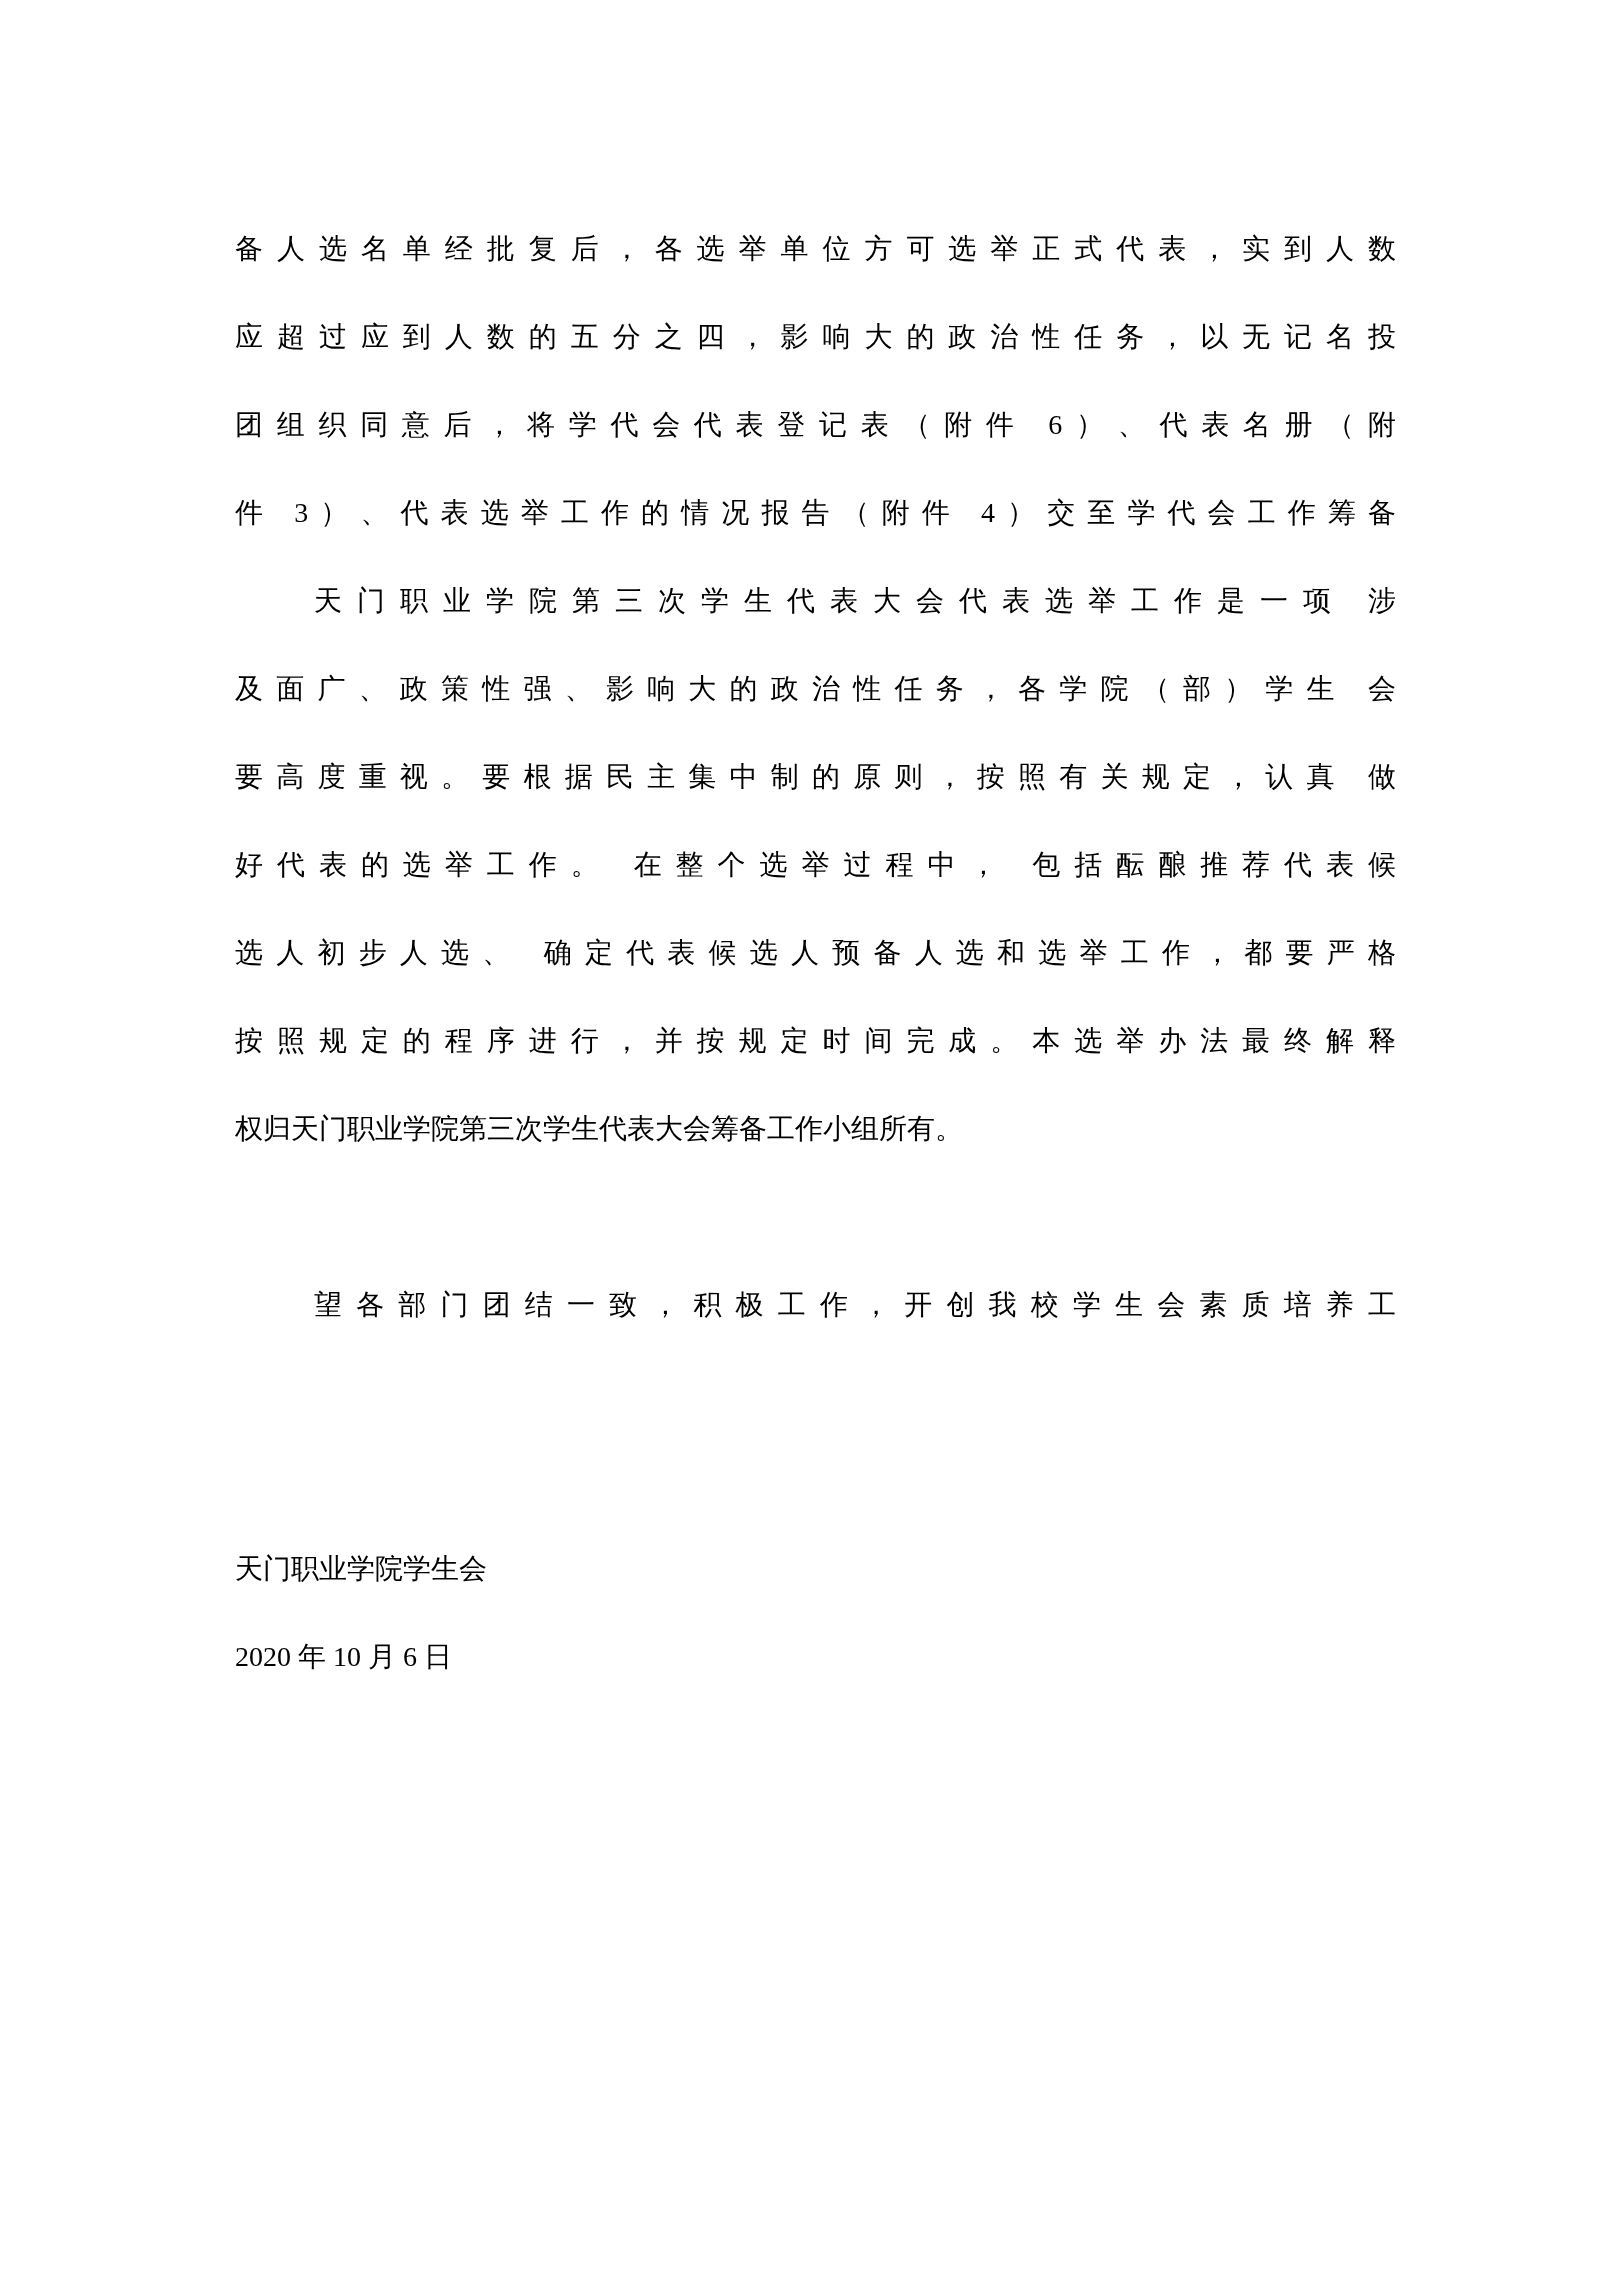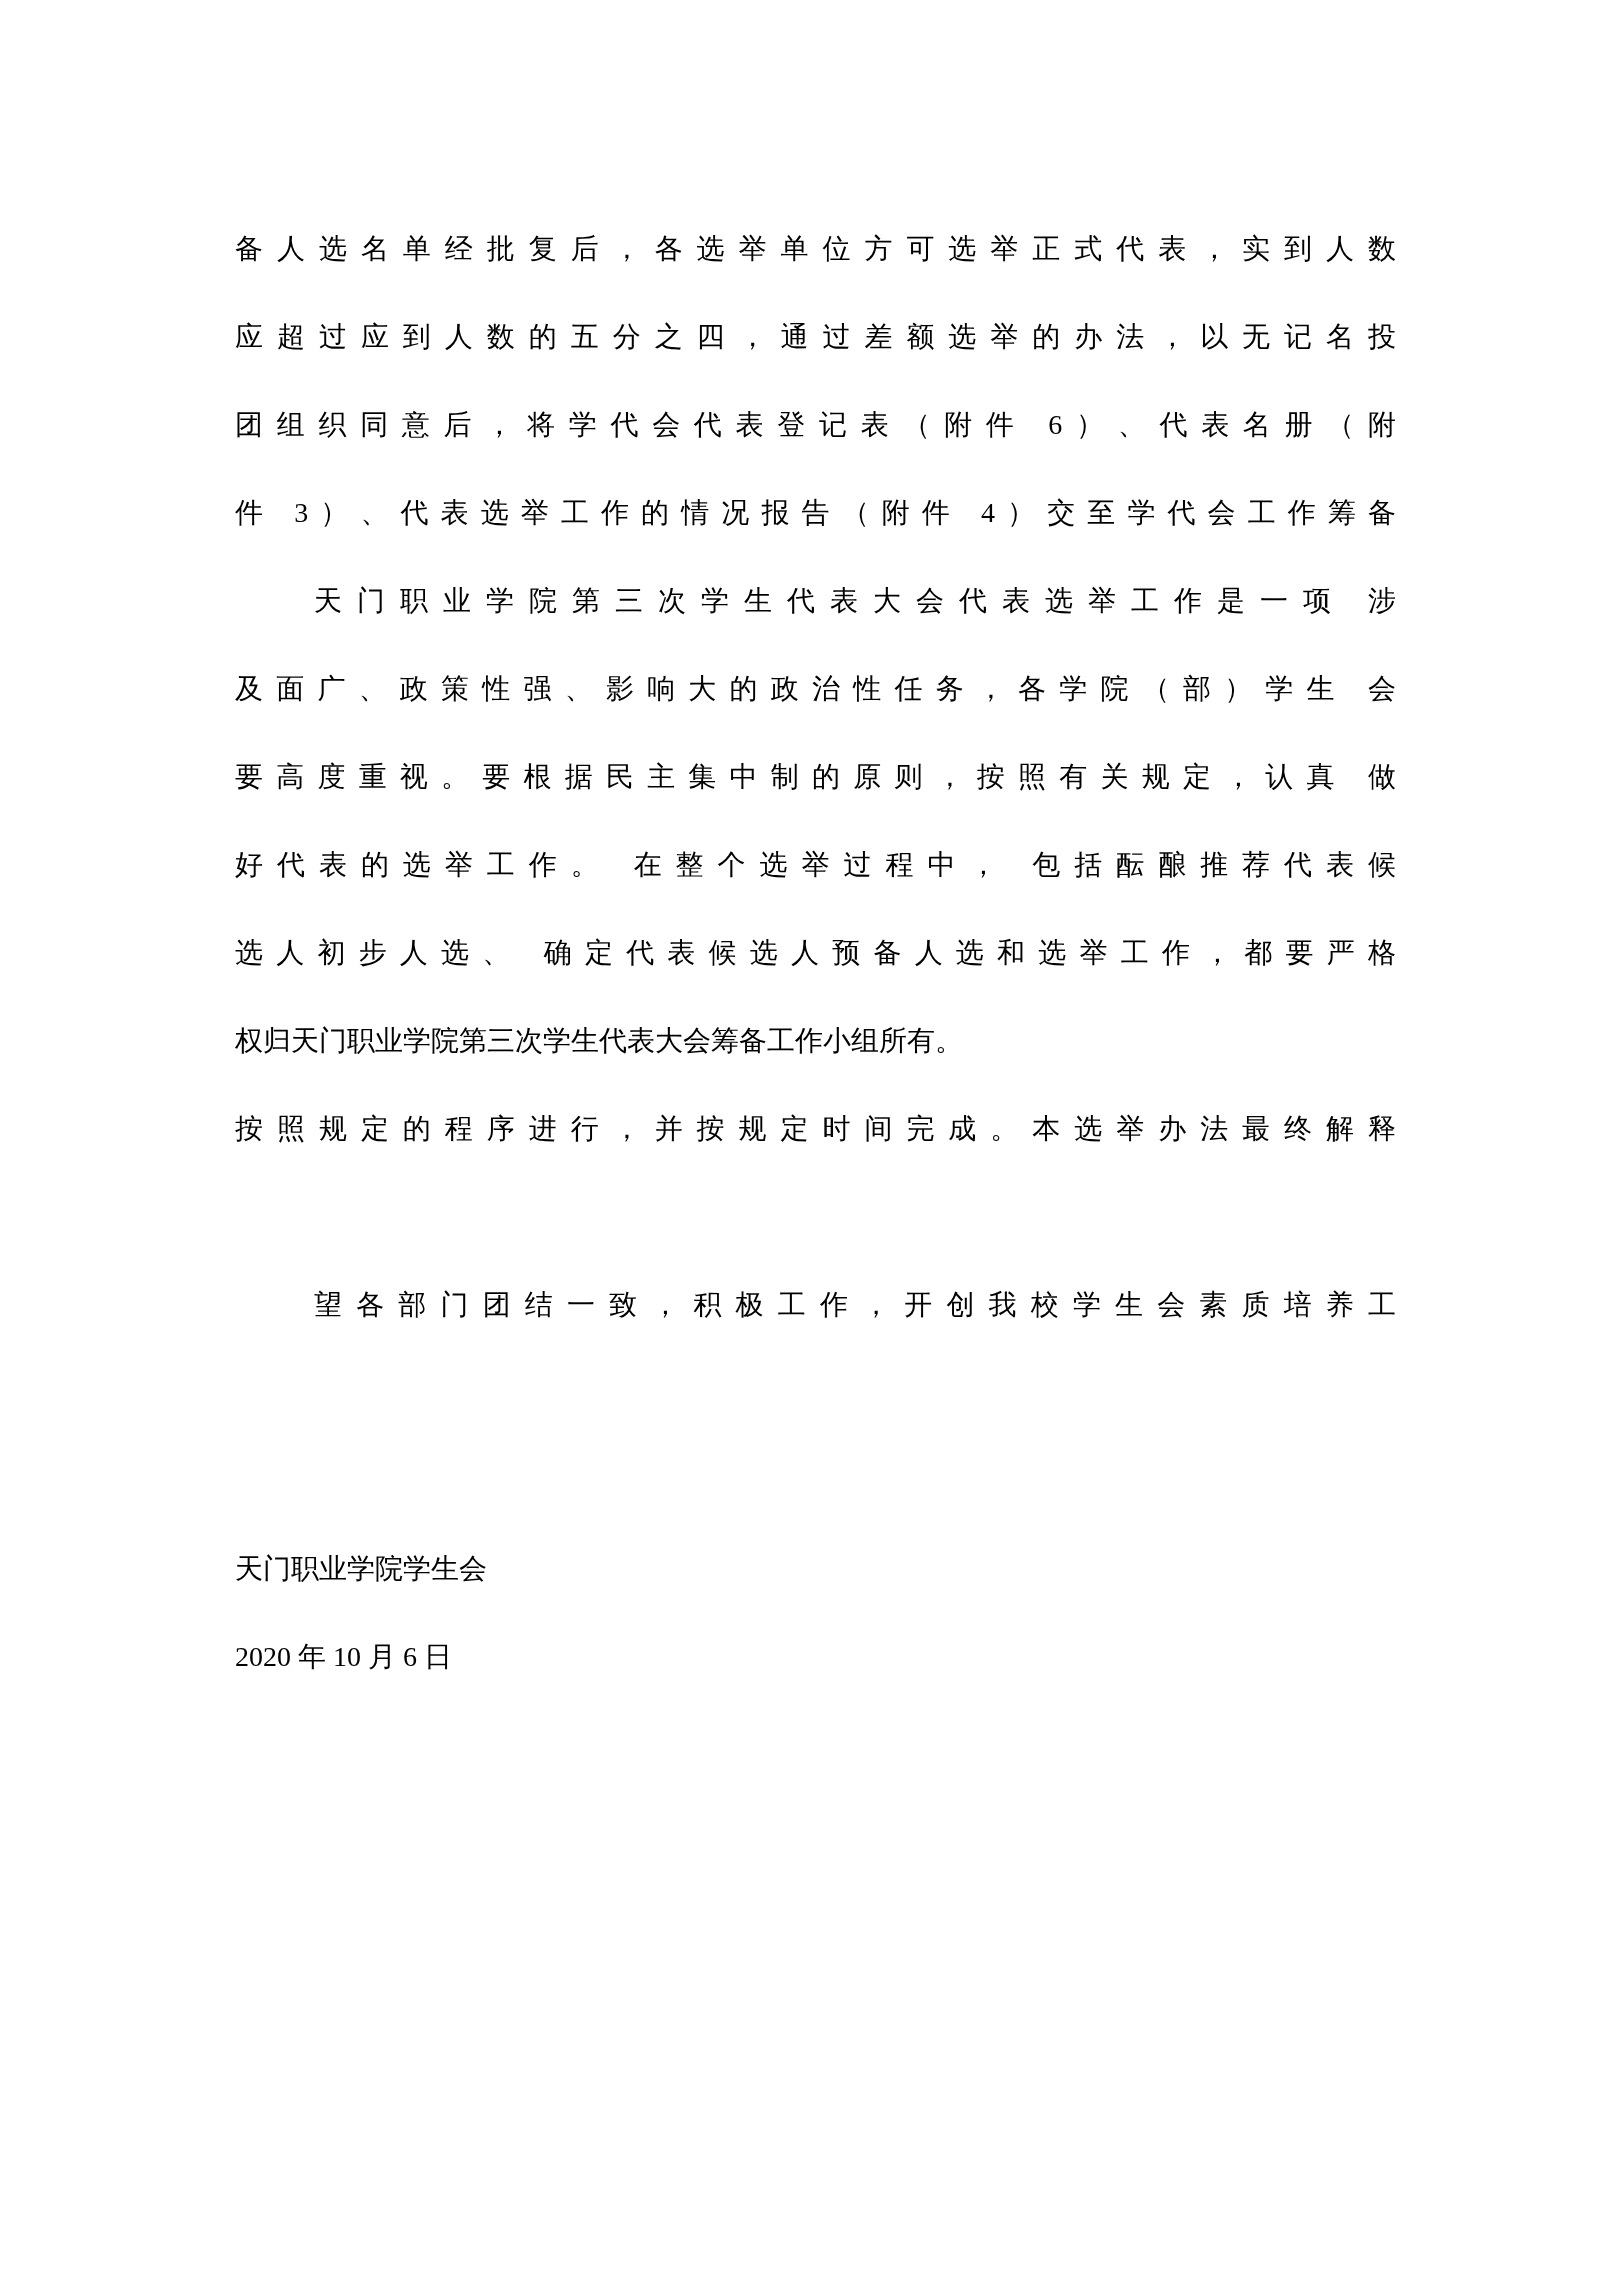--- a/index.html
+++ b/index.html
@@ -48,32 +48,32 @@
     
   }
 </style>
 </head>
 <body>
 
 <div class="page">
   <div class="content">
 
     <div class="line j">备人选名单经批复后，各选举单位方可选举正式代表，实到人数</div>
-    <div class="line j">应超过应到人数的五分之四，通过差额选举的办法，以无记名投</div>
+    <div class="line j">应超过应到人数的五分之四，影响大的政治性任务，以无记名投</div>
     <div class="line j">团组织同意后，将学代会代表登记表（附件 6）、代表名册（附</div>
     <div class="line j">件 3）、代表选举工作的情况报告（附件 4）交至学代会工作筹备</div>
 
 
     <div class="line j indent">天门职业学院第三次学生代表大会代表选举工作是一项 涉</div>
     <div class="line j">及面广、政策性强、影响大的政治性任务，各学院（部）学生 会</div>
     <div class="line j">要高度重视。要根据民主集中制的原则，按照有关规定，认真 做</div>
     <div class="line j">好代表的选举工作。 在整个选举过程中， 包括酝酿推荐代表候</div>
     <div class="line j">选人初步人选、 确定代表候选人预备人选和选举工作，都要严格</div>
+    <div class="line j">按照规定的程序进行，并按规定时间完成。本选举办法最终解释</div>
     <div class="line">权归天门职业学院第三次学生代表大会筹备工作小组所有。</div>
-    <div class="line j">按照规定的程序进行，并按规定时间完成。本选举办法最终解释</div>
 
     <div class="line blank"></div>
 
     <div class="line j indent">望各部门团结一致，积极工作，开创我校学生会素质培养工</div>
 
     <div class="line blank"></div>
     <div class="line blank"></div>
 
     <div class="line right">天门职业学院学生会</div>
     <div class="line right">2020 年 10 月 6 日</div>

